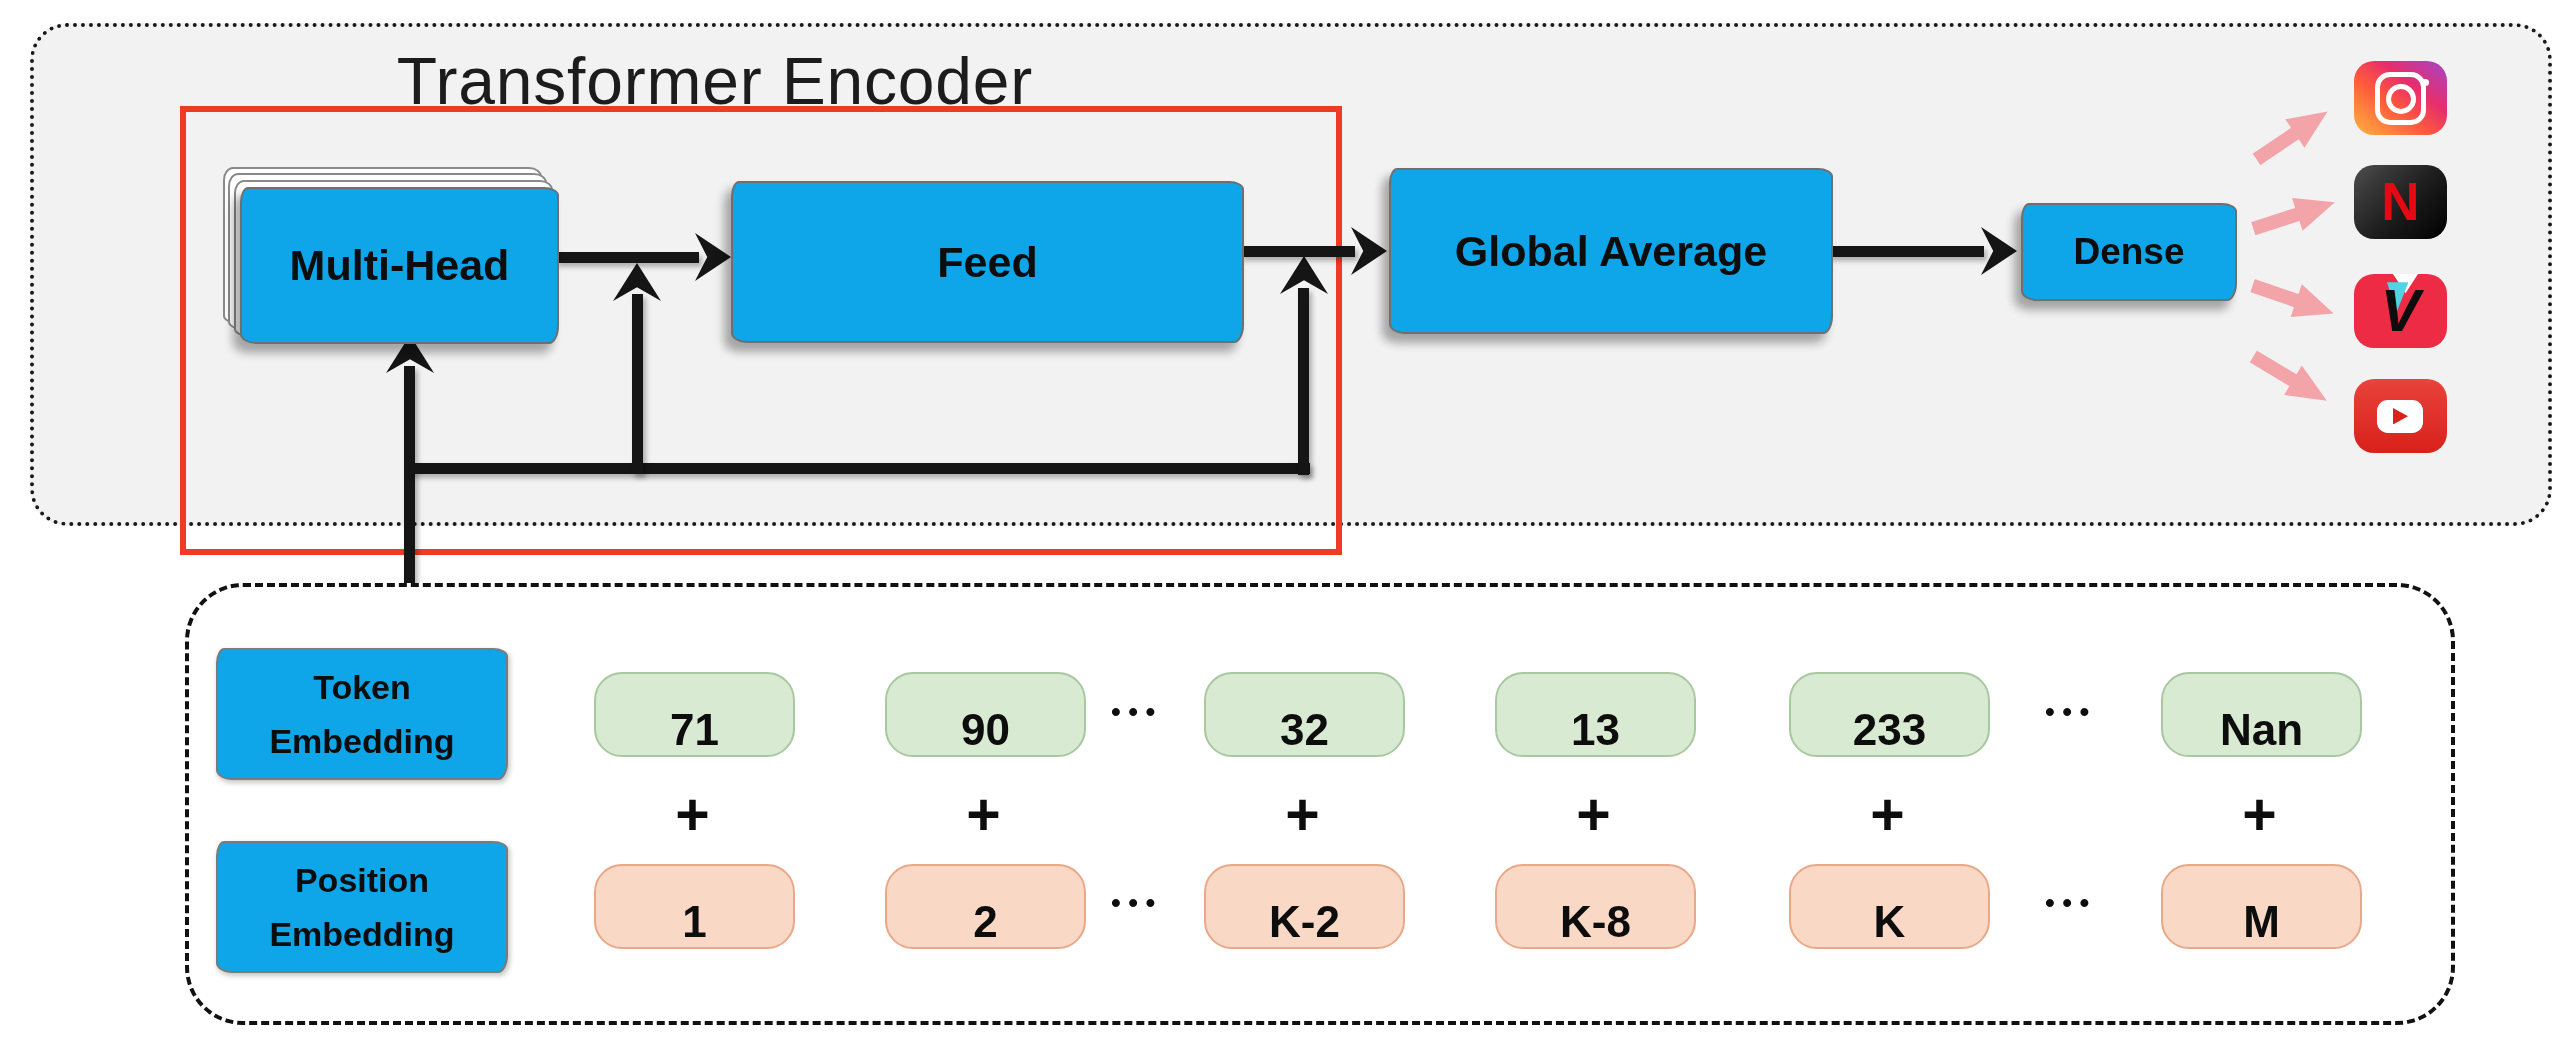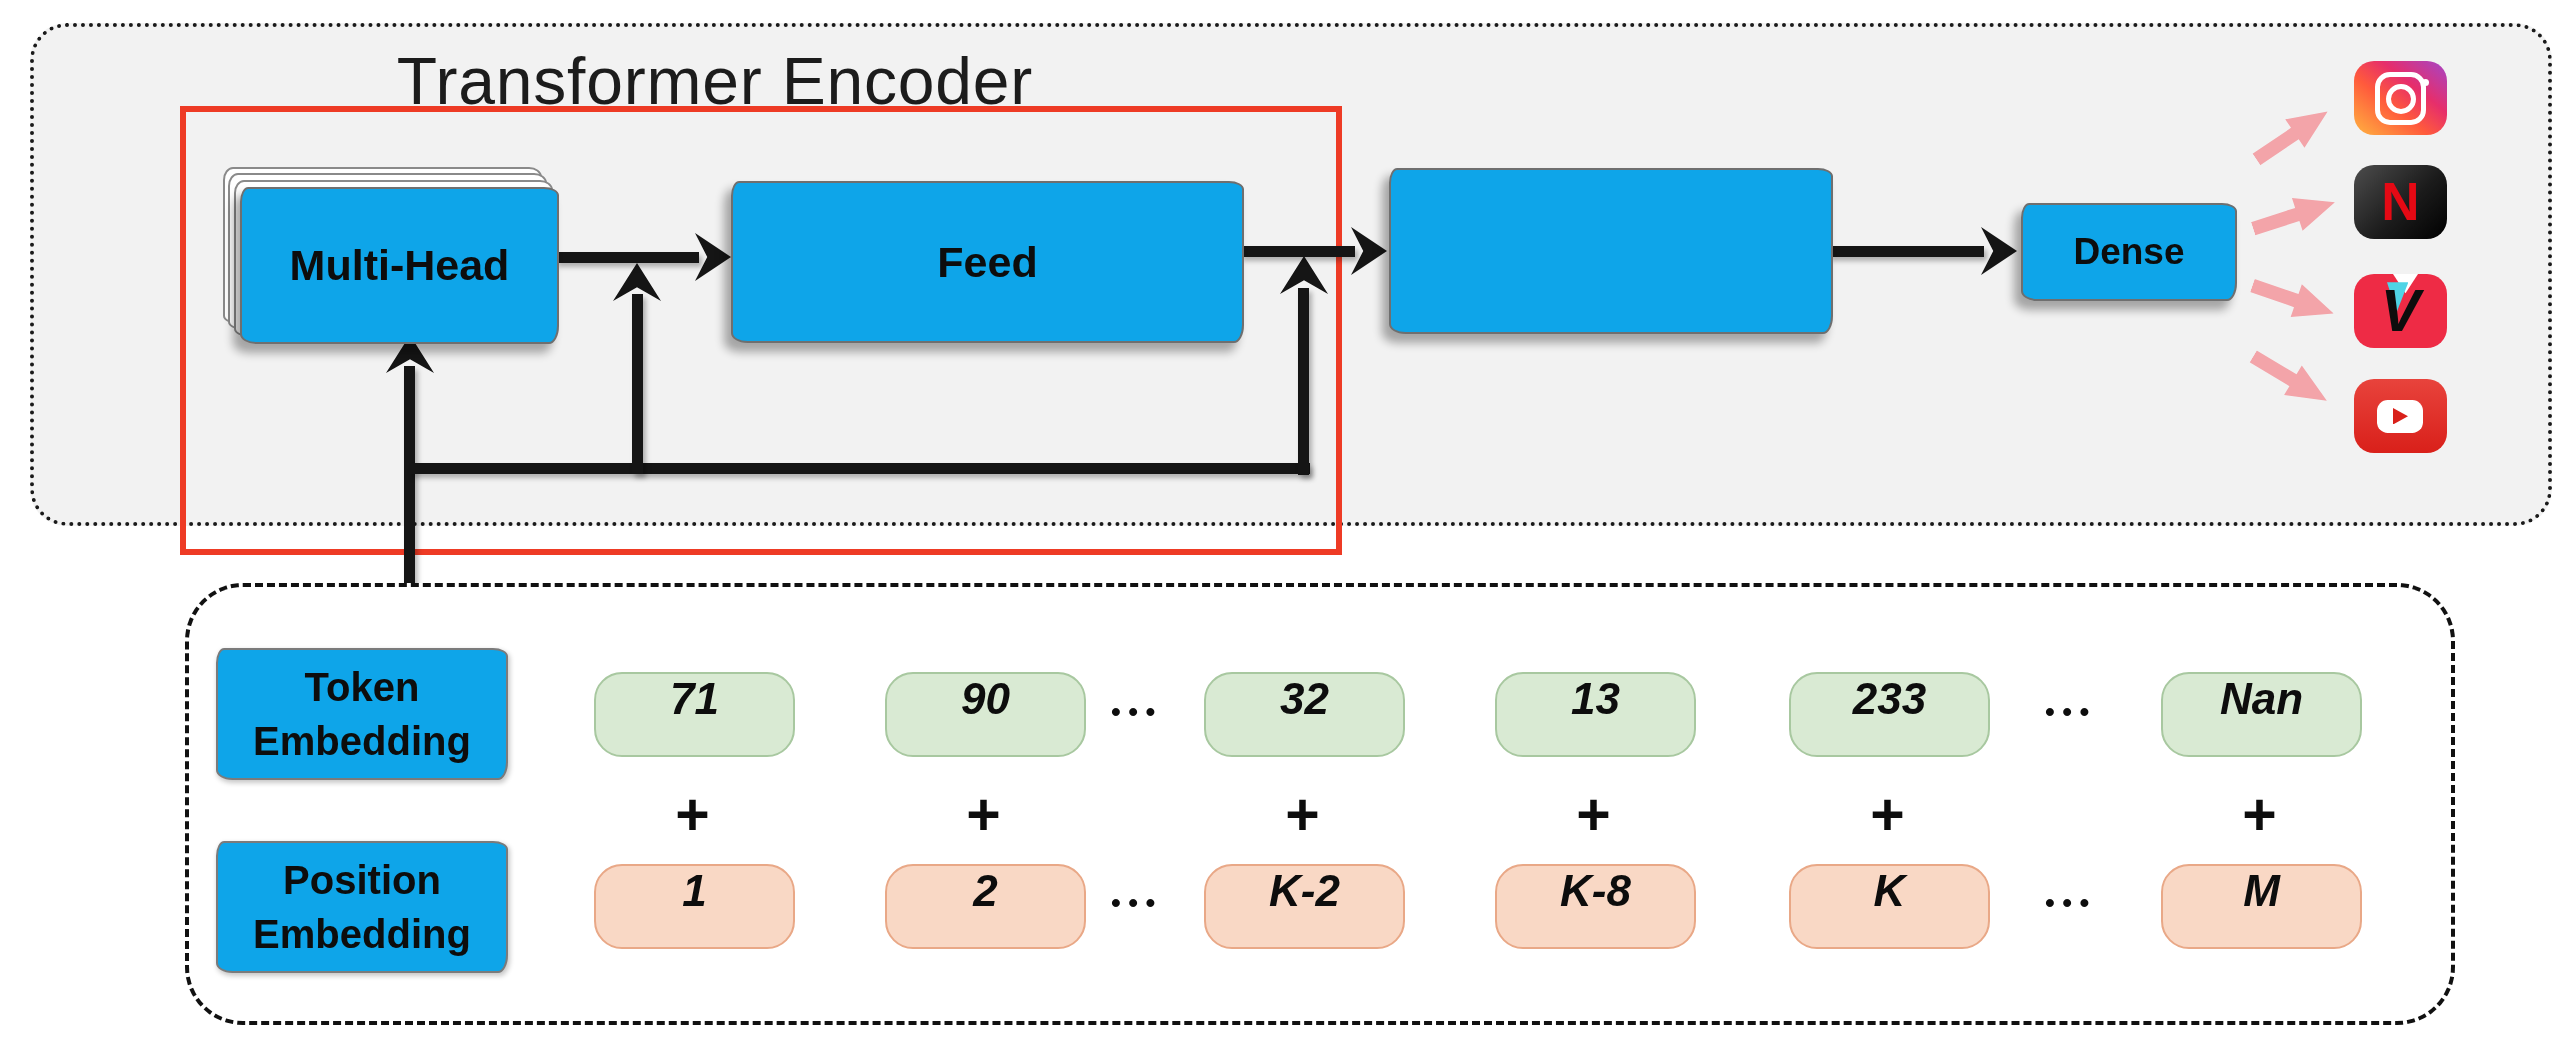--- a/index.html
+++ b/index.html
@@ -20,21 +20,21 @@
 
   
   .paper{background:#0ea5e9;border:2.5px solid #6f6f6f;
     border-radius:8.2px 15px 10px 16.4px / 15px 8.2px 18px 10px;
     box-shadow:-6.6px 8.2px 10px rgba(0,0,0,0.32);
     display:flex;flex-direction:column;align-items:center;justify-content:center;}
   .paper .ln{font-weight:800;color:#0d0d0d;text-align:center;}
   .sheet{background:#fff;border:2.5px solid #8a8a8a;
     border-radius:10px 13px 8.2px 15px / 13px 10px 16.4px 8.2px;}
   .big .ln{font-size:43px;line-height:69px;}
-  .small-label .ln{font-size:40px;line-height:54px;}
+  .small-label .ln{font-size:34px;line-height:54px;}
 
   
   .hline{background:#151515;height:10.7px;filter:drop-shadow(3.3px 4.1px 2.5px rgba(0,0,0,0.28));}
   .vline{background:#151515;width:10.7px;filter:drop-shadow(3.3px 4.1px 2.5px rgba(0,0,0,0.28));}
   .head-right{width:36px;height:48px;background:#151515;
     clip-path:polygon(0% 0%,100% 50%,0% 100%,34% 50%);
     filter:drop-shadow(3.3px 4.1px 2.5px rgba(0,0,0,0.28));}
   .head-up{width:48px;height:38px;background:#151515;
     clip-path:polygon(0% 100%,50% 0%,100% 100%,50% 64%);
     filter:drop-shadow(3.3px 4.1px 2.5px rgba(0,0,0,0.28));}
@@ -60,22 +60,22 @@
     clip-path:polygon(0 0,100% 0,50% 90%);}
   .vl-cyan{position:absolute;left:33px;top:8.2px;width:21.4px;height:30px;background:#4fd4e6;
     clip-path:polygon(0 0,100% 0,45% 100%);}
   .vl-v{position:relative;font-size:59px;font-weight:900;font-style:italic;color:#0d0d0d;line-height:74px;}
   .yt{background:linear-gradient(180deg,#e8433c 0%,#d9201a 100%);}
   .yt-screen{position:absolute;left:23px;top:20.5px;width:46px;height:33px;background:#fff;border-radius:10.7px;}
   .yt-play{position:absolute;left:39px;top:29px;width:15px;height:16.4px;background:#d9201a;
     clip-path:polygon(0 0,100% 50%,0 100%);}
 
   
-  .pill{width:197px;height:81px;border-radius:28px;display:flex;align-items:flex-start;justify-content:center;
-    font-size:44px;font-weight:800;color:#0d0d0d;font-style:italic;}
+  .pill{width:197px;height:81px;border-radius:28px;display:flex;align-items:flex-end;justify-content:center;
+    font-size:44px;font-weight:800;color:#0d0d0d;}
   .pill-green{background:#d9ead3;border:2.5px solid #a8c8a0;}
   .pill-orange{background:#f9d8c5;border:2.5px solid #e9a887;}
   .plus{width:197px;text-align:center;font-size:59px;font-weight:700;color:#0d0d0d;}
   .dots{font-size:28px;font-weight:900;letter-spacing:7.4px;color:#0d0d0d;}
 </style>
 </head>
 <body>
 
 <div class="abs encoder-box"></div>
 <div class="abs fig-title">Transformer Encoder</div>
@@ -105,20 +105,21 @@
 <div class="abs sheet" style="left:234px;top:180px;width:315px;height:153px;"></div>
 <div class="abs paper big" style="left:240px;top:187px;width:315px;height:153px;">
   <div class="ln">Multi-Head</div>
 </div>
 
 <div class="abs paper big" style="left:731px;top:181px;width:509px;height:158px;">
   <div class="ln">Feed</div>
 </div>
 
 <div class="abs paper big" style="left:1389px;top:168px;width:440px;height:162px;">
+  <div class="ln">Global Average</div>
 </div>
 
 <div class="abs paper" style="left:2021px;top:203px;width:212px;height:94px;">
   <div class="ln" style="font-size:37px;">Dense</div>
 </div>
 
 <div class="abs pink-arrow" style="left:2249px;top:114px;transform:rotate(-34deg);"></div>
 <div class="abs pink-arrow" style="left:2251px;top:194px;transform:rotate(-18deg);"></div>
 <div class="abs pink-arrow" style="left:2250px;top:278px;transform:rotate(19deg);"></div>
 <div class="abs pink-arrow" style="left:2247px;top:357px;transform:rotate(31deg);"></div>

